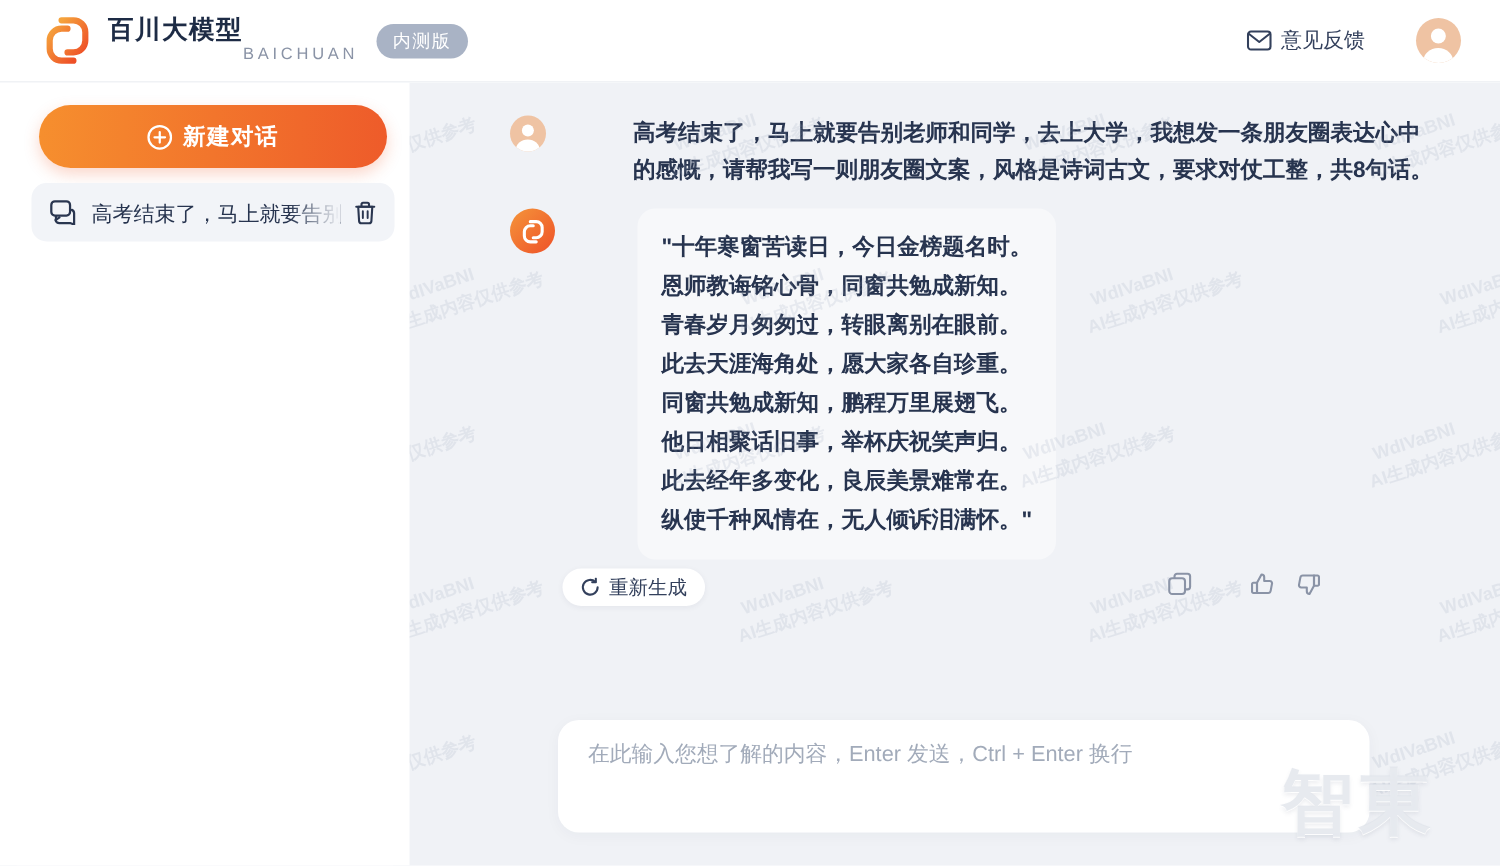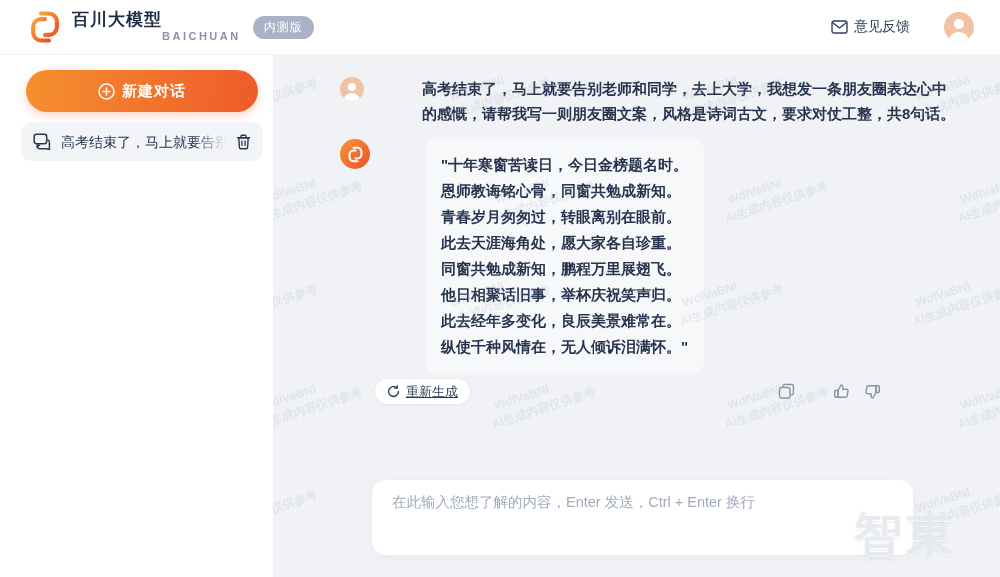--- a/index.html
+++ b/index.html
@@ -12,21 +12,21 @@
   
   .header {
     position:absolute; top:0; left:0; width:1000px; height:55px;
     background:#fff; border-bottom:1px solid #f0f2f5;
     display:flex; align-items:center; padding:0 26px; z-index:30;
   }
   .logo-wrap { display:flex; align-items:center; gap:8px; }
   .logo-icon { width:38px; height:38px; }
   .logo-text { display:flex; flex-direction:row; line-height:1.1; }
   .logo-title { font-size:17px; font-weight:bold; color:#1d2b45; letter-spacing:1px; }
-  .logo-sub { font-size:11px; color:#8a93a6; letter-spacing:2.5px; margin-top:19px;font-weight:bold; }
+  .logo-sub { font-size:11px; color:#8a93a6; letter-spacing:2.5px; margin-top:19px; }
   .beta-badge {
     margin-left:12px; background:#a9b3c5; color:#fff; font-size:12px;
     padding:3px 11px; border-radius:20px; letter-spacing:1px;
   }
   .header-spacer { flex:1; }
   .feedback { display:flex; align-items:center; gap:6px; color:#33405c; font-size:14px; cursor:pointer; }
   .feedback svg { display:block; }
   .header-avatar {
     width:30px; height:30px; border-radius:50%; background:#efc3a3;
     margin-left:34px; position:relative; overflow:hidden;
@@ -87,22 +87,22 @@
     background:linear-gradient(135deg,#f5953a,#ee5128);
     display:flex; align-items:center; justify-content:center;
   }
   .bubble {
     margin-left:8px; background:#f7f8fa; border-radius:12px;
     padding:13px 16px; font-size:15px; font-weight:600; color:#27344f;
   }
   .poem-line { line-height:26px; white-space:nowrap; }
 
   .actions-row {
-    margin-top:6px; display:flex; align-items:center;
-    width:543px; padding-left:35px;text-decoration:underline;
+    margin-top:6px; display:flex; align-items:flex-start;
+    width:543px; padding-left:35px;
   }
   .regen-btn {
     height:25px; padding:0 12px; background:#fff; border:none; cursor:pointer;
     border-radius:13px; display:flex; align-items:center; gap:6px;
     font-size:13px; color:#33405c; box-shadow:0 1px 4px rgba(30,40,70,0.06);
     font-family:inherit;
   }
   .actions-spacer { flex:1; }
   .action-icons { display:flex; align-items:center; gap:10px; }
   .action-icons .gap { width:14px; }

